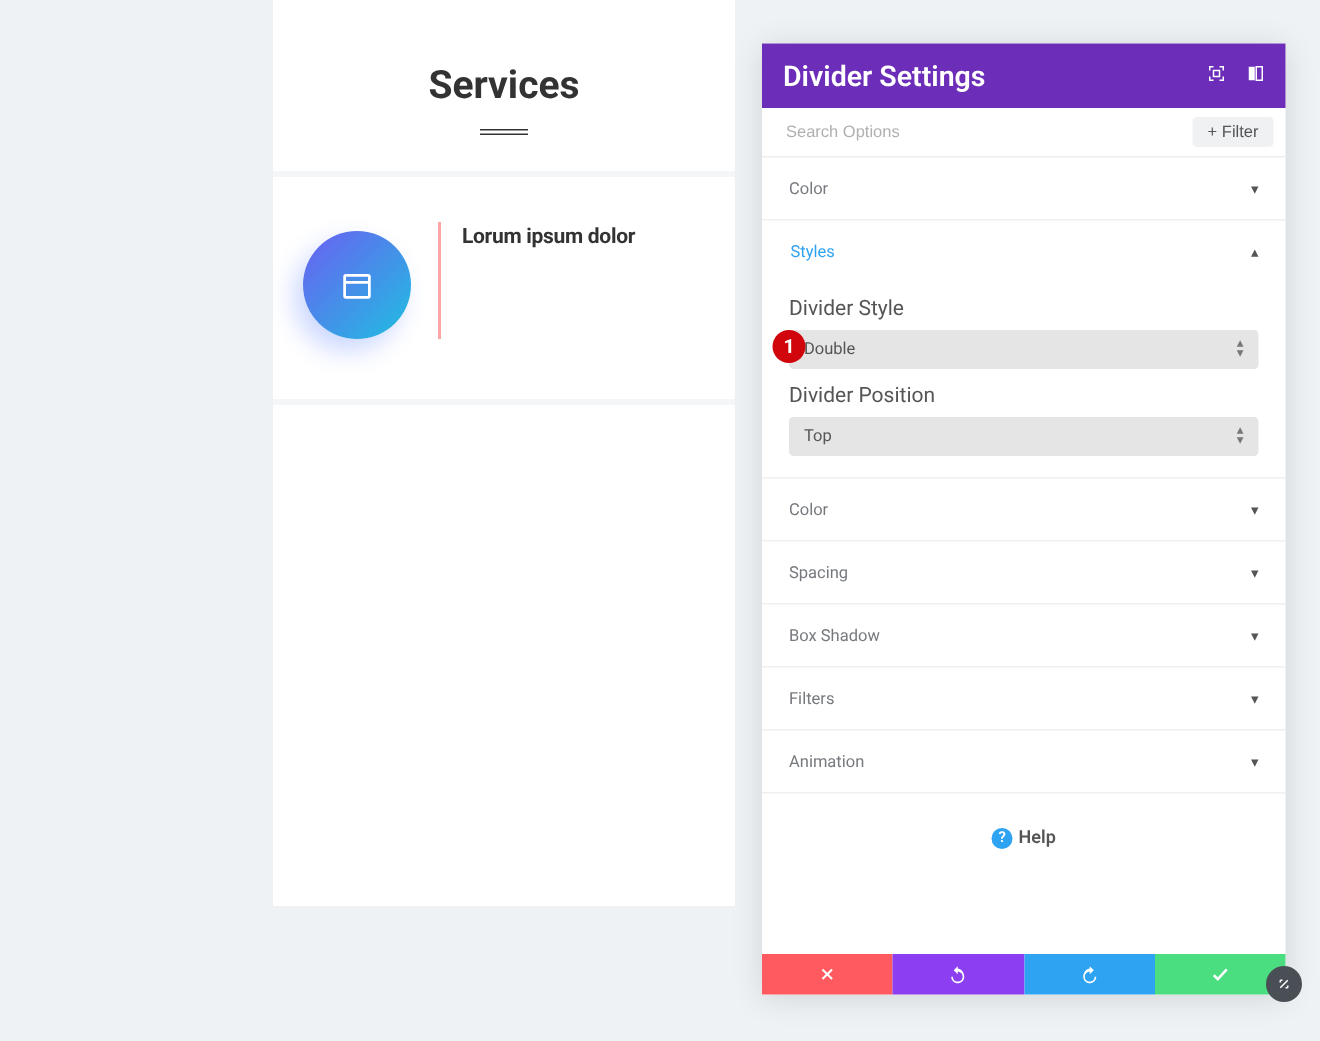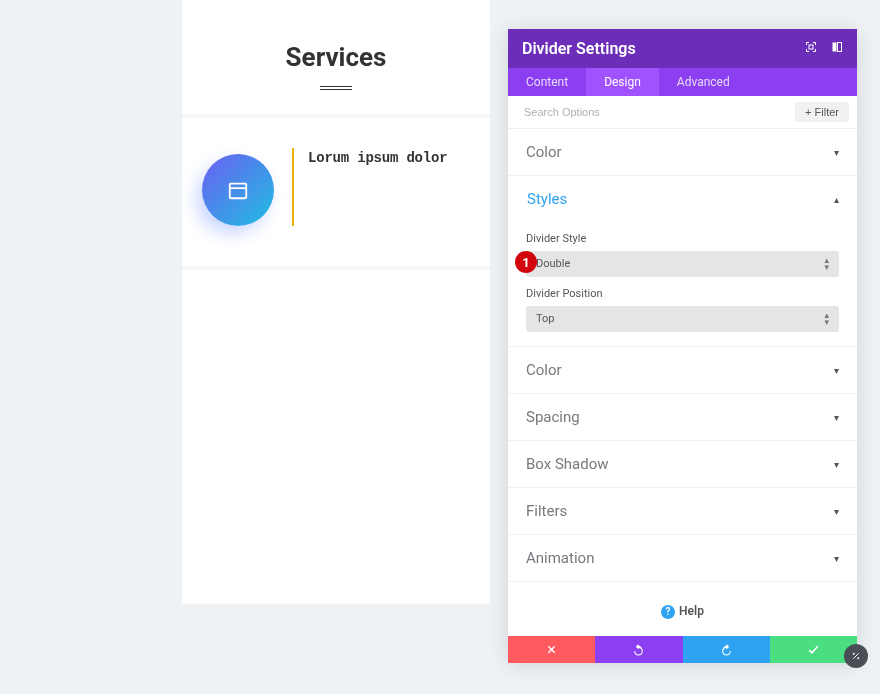--- a/index.html
+++ b/index.html
@@ -51,24 +51,23 @@
       background: linear-gradient(135deg, #6b5ff2 0%, #1fbfe0 100%);
       box-shadow: -6px 8px 16px rgba(50,100,255,0.25);
       display: flex;
       align-items: center;
       justify-content: center;
       flex-shrink: 0;
       margin-top: 6px;
     }
     .circle-icon svg { width: 22px; height: 22px; }
     .card-text {
-      border-left: 2px solid #eab308;
+      border-left: 2px solid #fca5a5;
       padding-left: 14px;
       padding-top: 2px;
-      font-family: Liberation Mono, monospace;
     }
     .card-heading {
       font-size: 14px;
       font-weight: 700;
       color: #333;
       letter-spacing: -0.2px;
     }
     .panel {
       position: absolute;
       left: 508px;
@@ -81,21 +80,21 @@
       flex-direction: column;
     }
     .panel-header {
       background: #6c2eb9;
       color: #fff;
       padding: 10px 14px;
       display: flex;
       align-items: center;
       justify-content: space-between;
     }
-    .panel-title { font-size: 16px; font-weight: 600; }
+    .panel-title { font-size: 19px; font-weight: 600; }
     .panel-header-icons { display: flex; gap: 14px; }
     .panel-header-icons span { cursor: pointer; font-size: 12px; }
     .panel-tabs {
       background: #8b3ff0;
       display: flex;
     }
     .panel-tab {
       padding: 7px 18px;
       font-size: 12px;
       color: rgba(255,255,255,0.8);
@@ -131,34 +130,34 @@
     .panel-body { flex: 1; overflow: auto; }
     .section-row {
       display: flex;
       justify-content: space-between;
       align-items: center;
       padding: 14px 18px;
       border-bottom: 1px solid #f0f0f0;
       cursor: pointer;
     }
     .section-label {
-      font-size: 15px;
+      font-size: 11px;
       color: #76797e;
       font-weight: 400;
     }
     .section-row.active .section-label {
       color: #2ea3f2;
     }
     .chevron { color: #555; font-size: 10px; }
     .section-content {
       padding: 0 18px 14px 18px;
       position: relative;
     }
     .field-label {
-      font-size: 11px;
+      font-size: 14px;
       color: #555;
       margin-top: 10px;
       margin-bottom: 6px;
     }
     .select-field {
       background: #e5e5e5;
       border-radius: 3px;
       padding: 6px 10px;
       font-size: 11px;
       color: #555;
@@ -266,25 +265,20 @@
       </span>
       <span>
         <svg width="12" height="12" viewBox="0 0 24 24" fill="#fff">
             <rect x="3" y="3" width="8" height="18"></rect>
             <rect x="13" y="3" width="8" height="18" fill="none" stroke="#fff" stroke-width="2"></rect>
           </svg>
       </span>
     </div>
   </div>
 
-  <div class="panel-tabs">
-    <div class="panel-tab">Content</div>
-    <div class="panel-tab active">Design</div>
-    <div class="panel-tab">Advanced</div>
-  </div>
 
   <div class="search-row">
     <input class="search-input" placeholder="Search Options" style="">
     <button class="filter-btn">+ <span>Filter</span></button>
   </div>
 
   <div class="panel-body">
     <div class="section-row">
       <span class="section-label">Color</span>
       <span class="chevron">▾</span>

